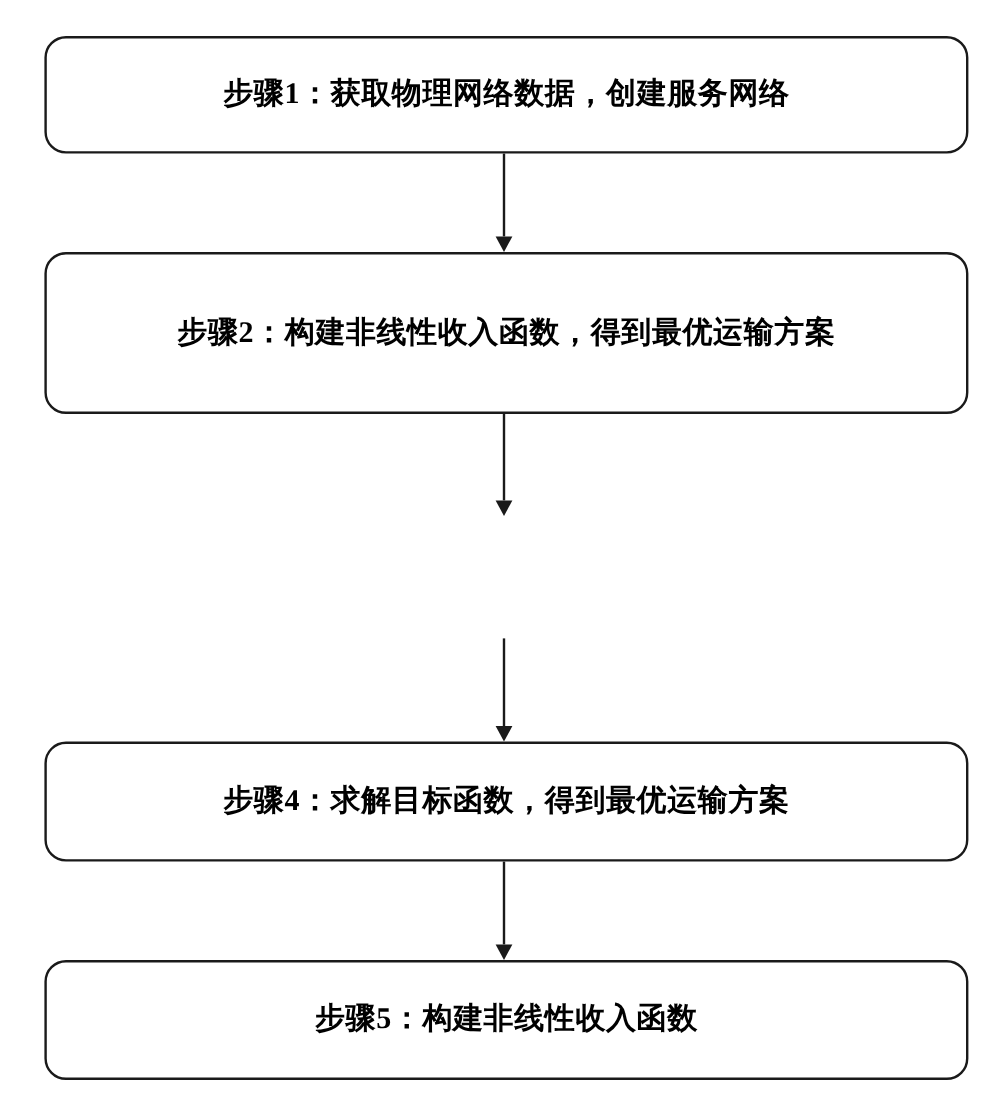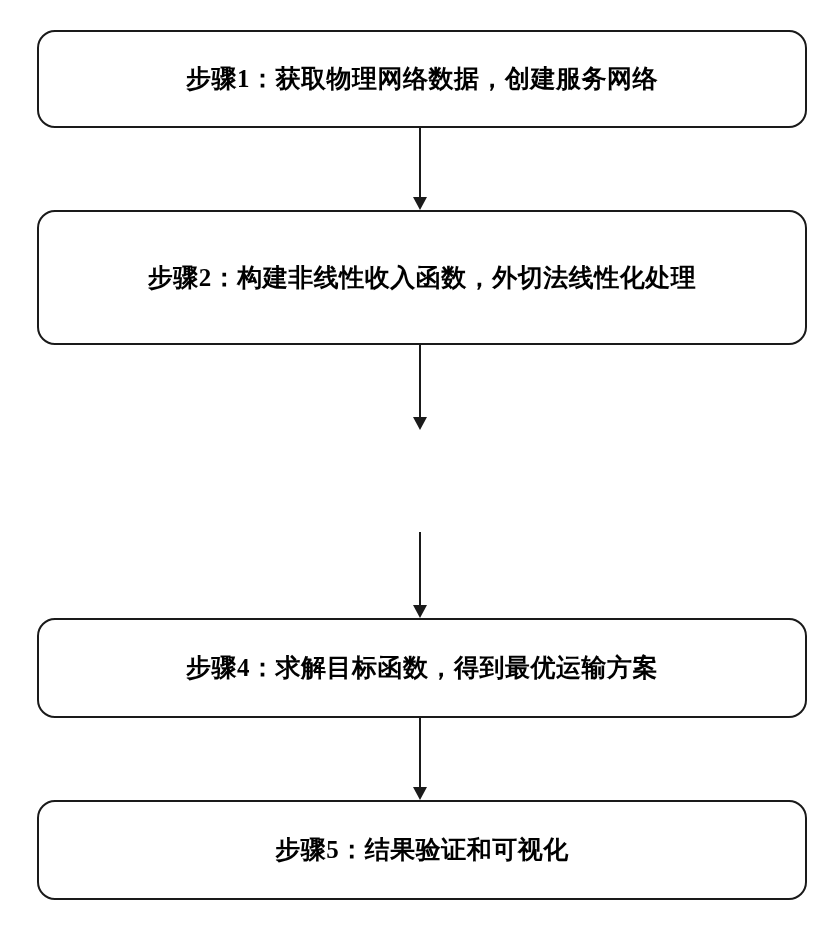--- a/index.html
+++ b/index.html
@@ -69,21 +69,21 @@
   <div class="node" style="left:37px; top:30px; width:770px; height:98px;">
     <span class="node-label">步骤1：获取物理网络数据，创建服务网络</span>
   </div>
 
   <div class="connector" style="left:420px; top:128px; height:82px;">
     <div class="line" style="height:69px;"></div>
     <div class="arrowhead"></div>
   </div>
 
   <div class="node" style="left:37px; top:210px; width:770px; height:135px;">
-    <span class="node-label">步骤2：构建非线性收入函数，外切法线性化处理</span>
+    <span class="node-label">步骤2：构建非线性收入函数，得到最优运输方案</span>
   </div>
 
   <div class="connector" style="left:420px; top:345px; height:85px;">
     <div class="line" style="height:72px;"></div>
     <div class="arrowhead"></div>
   </div>
 
 
   <div class="connector" style="left:420px; top:532px; height:86px;">
     <div class="line" style="height:73px;"></div>
@@ -93,16 +93,16 @@
   <div class="node" style="left:37px; top:618px; width:770px; height:100px;">
     <span class="node-label">步骤4：求解目标函数，得到最优运输方案</span>
   </div>
 
   <div class="connector" style="left:420px; top:718px; height:82px;">
     <div class="line" style="height:69px;"></div>
     <div class="arrowhead"></div>
   </div>
 
   <div class="node" style="left:37px; top:800px; width:770px; height:100px;">
-    <span class="node-label">步骤5：结果验证和可视化</span>
+    <span class="node-label">步骤5：构建非线性收入函数</span>
   </div>
 
 </div>
 
 </body></html>

